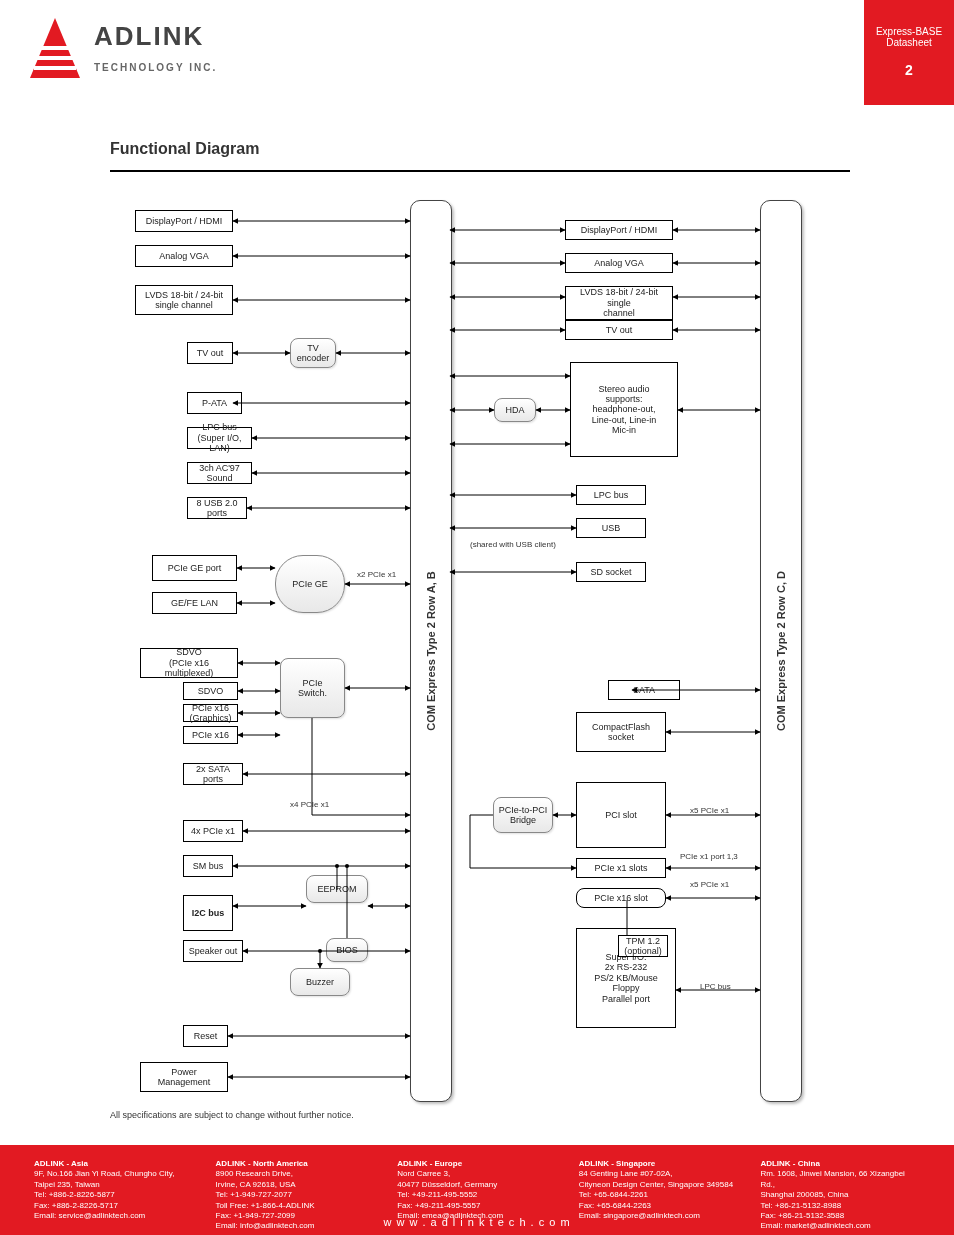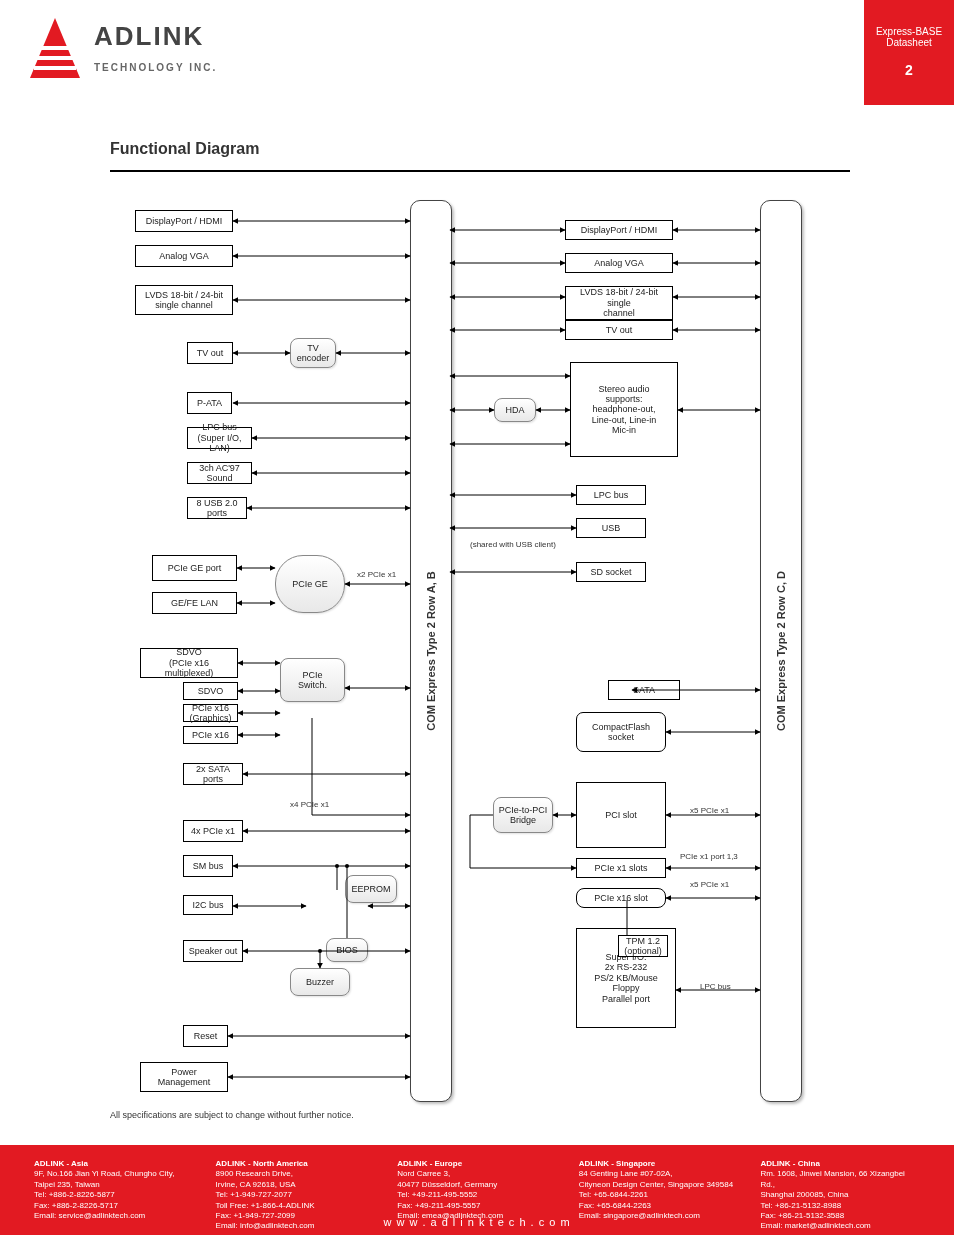--- a/index.html
+++ b/index.html
@@ -63,54 +63,54 @@
     </div>
     <div class="bus" style="left:760px;top:200px;width:40px;height:900px;">
       <span class="lbl">COM Express Type 2 Row C, D</span>
     </div>
 
     <div class="bx" style="left:135px;top:210px;width:98px;height:22px;">DisplayPort / HDMI</div>
     <div class="bx" style="left:135px;top:245px;width:98px;height:22px;">Analog VGA</div>
     <div class="bx" style="left:135px;top:285px;width:98px;height:30px;">LVDS 18-bit / 24-bit<br>single channel</div>
     <div class="bx" style="left:187px;top:342px;width:46px;height:22px;">TV out</div>
     <div class="chip" style="left:290px;top:338px;width:46px;height:30px;">TV<br>encoder</div>
-    <div class="bx" style="left:187px;top:392px;width:45px;height:22px;">P-ATA</div>
+    <div class="bx" style="left:187px;top:392px;width:55px;height:22px;">P-ATA</div>
     <div class="bx" style="left:187px;top:427px;width:65px;height:22px;">LPC bus (Super I/O, LAN)</div>
     <div class="bx" style="left:187px;top:462px;width:65px;height:22px;">3ch AC'97 Sound</div>
     <div class="bx" style="left:187px;top:497px;width:60px;height:22px;">8 USB 2.0 ports</div>
     <div class="bx" style="left:152px;top:555px;width:85px;height:26px;">PCIe GE port</div>
     <div class="bx" style="left:152px;top:592px;width:85px;height:22px;">GE/FE LAN</div>
     <div class="chip" style="left:275px;top:555px;width:70px;height:58px;border-radius:28px;">PCIe GE</div>
     <div class="bx" style="left:140px;top:648px;width:98px;height:30px;">SDVO<br>(PCIe x16 multiplexed)</div>
     <div class="bx" style="left:183px;top:682px;width:55px;height:18px;">SDVO</div>
     <div class="bx" style="left:183px;top:704px;width:55px;height:18px;">PCIe x16 (Graphics)</div>
     <div class="bx" style="left:183px;top:726px;width:55px;height:18px;">PCIe x16</div>
-    <div class="chip" style="left:280px;top:658px;width:65px;height:44px;">PCIe<br>Switch.</div>
+    <div class="chip" style="left:280px;top:658px;width:65px;height:60px;">PCIe<br>Switch.</div>
     <div class="bx" style="left:183px;top:763px;width:60px;height:22px;">2x SATA ports</div>
     <div class="bx" style="left:183px;top:820px;width:60px;height:22px;">4x PCIe x1</div>
     <div class="bx" style="left:183px;top:855px;width:50px;height:22px;">SM bus</div>
-    <div class="bx" style="left:183px;top:895px;width:50px;height:20px;">I2C bus</div>
-    <div class="chip" style="left:306px;top:875px;width:52px;height:28px;margin-left:39px;">EEPROM</div>
+    <div class="bx" style="left:183px;top:895px;width:50px;height:36px;font-weight:bold;">I2C bus</div>
+    <div class="chip" style="left:306px;top:875px;width:62px;height:28px;">EEPROM</div>
     <div class="bx" style="left:183px;top:940px;width:60px;height:22px;">Speaker out</div>
     <div class="chip" style="left:290px;top:968px;width:60px;height:28px;">Buzzer</div>
     <div class="chip" style="left:326px;top:938px;width:42px;height:24px;">BIOS</div>
     <div class="bx" style="left:183px;top:1025px;width:45px;height:22px;">Reset</div>
     <div class="bx" style="left:140px;top:1062px;width:88px;height:30px;">Power<br>Management</div>
 
     <div class="bx" style="left:565px;top:220px;width:108px;height:20px;">DisplayPort / HDMI</div>
     <div class="bx" style="left:565px;top:253px;width:108px;height:20px;">Analog VGA</div>
     <div class="bx" style="left:565px;top:286px;width:108px;height:34px;">LVDS 18-bit / 24-bit single<br>channel</div>
     <div class="bx" style="left:565px;top:320px;width:108px;height:20px;">TV out</div>
     <div class="bx" style="left:570px;top:362px;width:108px;height:95px;">Stereo audio<br>supports:<br>headphone-out,<br>Line-out, Line-in<br>Mic-in</div>
     <div class="chip" style="left:494px;top:398px;width:42px;height:24px;">HDA</div>
     <div class="bx" style="left:576px;top:485px;width:70px;height:20px;">LPC bus</div>
     <div class="bx" style="left:576px;top:518px;width:70px;height:20px;">USB</div>
     <div class="bx" style="left:576px;top:562px;width:70px;height:20px;">SD socket</div>
     <div class="bx" style="left:608px;top:680px;width:72px;height:20px;">SATA</div>
-    <div class="bx" style="left:576px;top:712px;width:90px;height:40px;border-radius:7px;">CompactFlash<br>socket</div>
+    <div class="bx" style="left:576px;top:712px;width:90px;height:40px;">CompactFlash<br>socket</div>
     <div class="bx" style="left:576px;top:782px;width:90px;height:66px;">PCI slot</div>
     <div class="chip" style="left:493px;top:797px;width:60px;height:36px;">PCIe-to-PCI<br>Bridge</div>
     <div class="bx" style="left:576px;top:858px;width:90px;height:20px;">PCIe x1 slots</div>
     <div class="bx" style="left:576px;top:888px;width:90px;height:20px;border-radius:8px;">PCIe x16 slot</div>
     <div class="bx" style="left:576px;top:928px;width:100px;height:100px;">Super I/O:<br>2x RS-232<br>PS/2 KB/Mouse<br>Floppy<br>Parallel port</div>
     <div class="bx" style="left:602px;top:935px;width:50px;height:22px;background:#fff;border:1px solid #000;margin-left:16px;">TPM 1.2<br>(optional)</div>
 
     <div class="ann" style="left:357px;top:570px;">x2 PCIe x1</div>
     <div class="ann" style="left:290px;top:800px;">x4 PCIe x1</div>
     <div class="ann" style="left:470px;top:540px;">(shared with USB client)</div>

